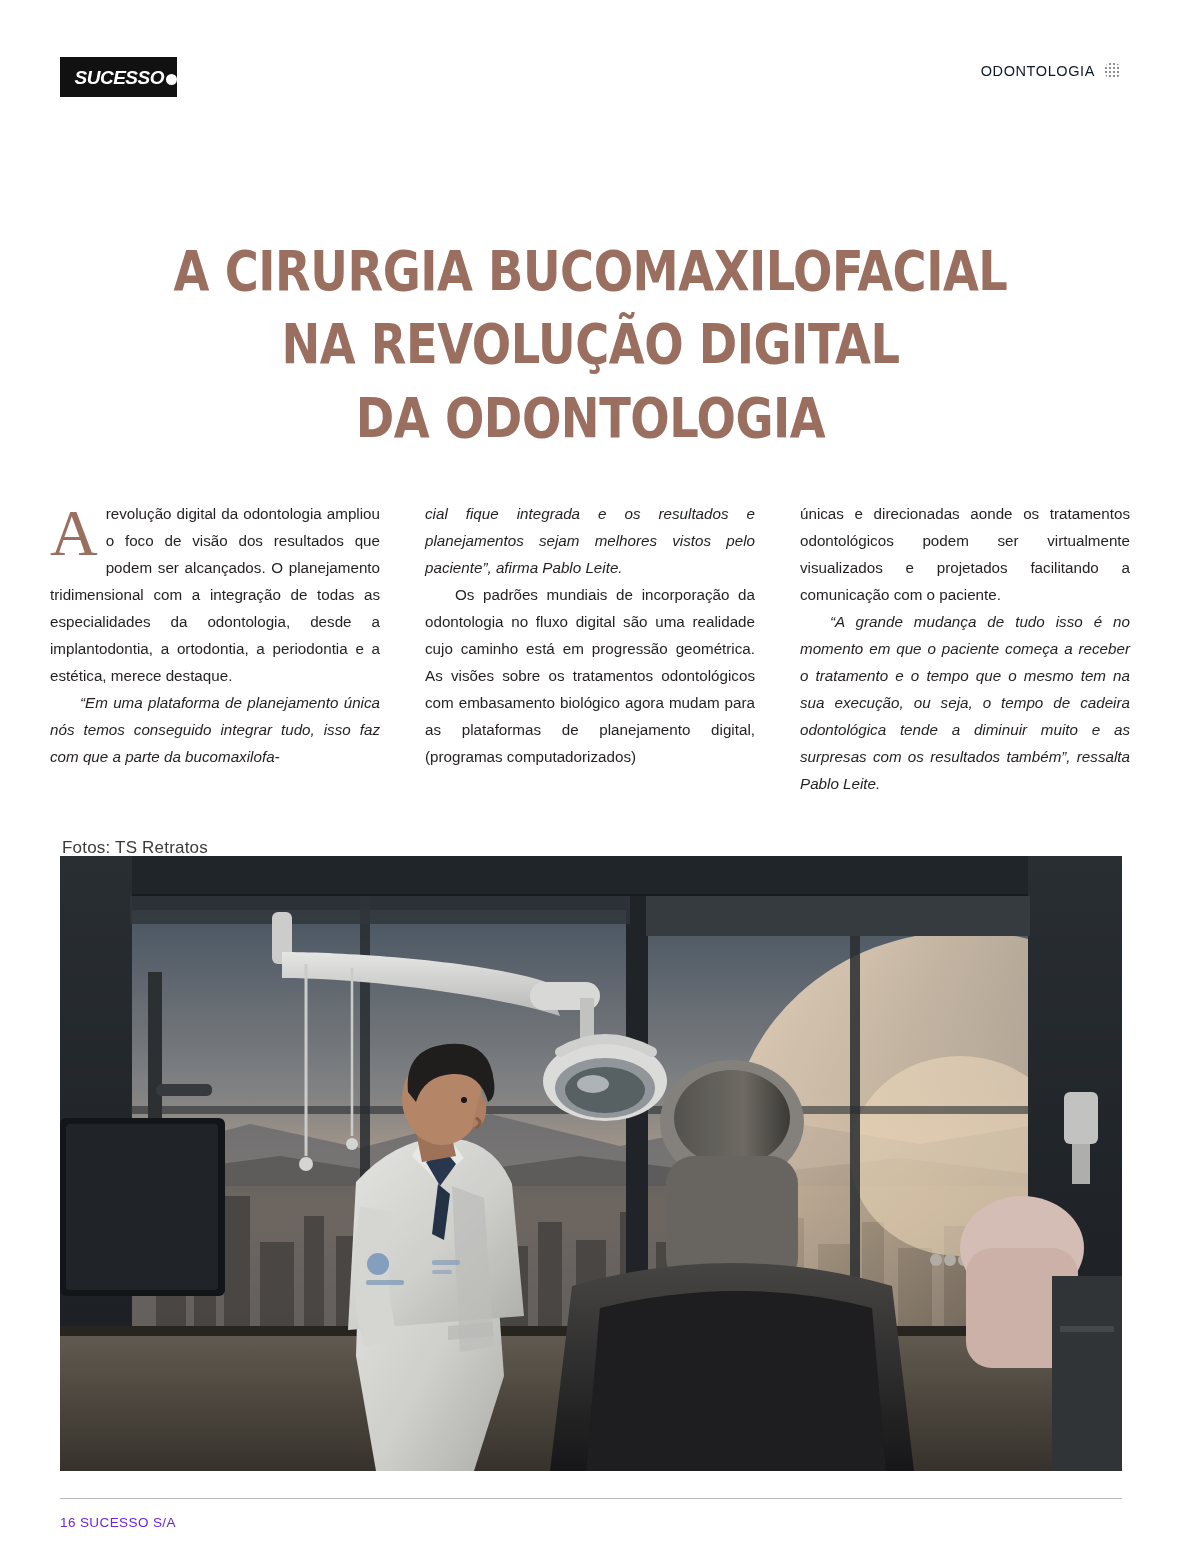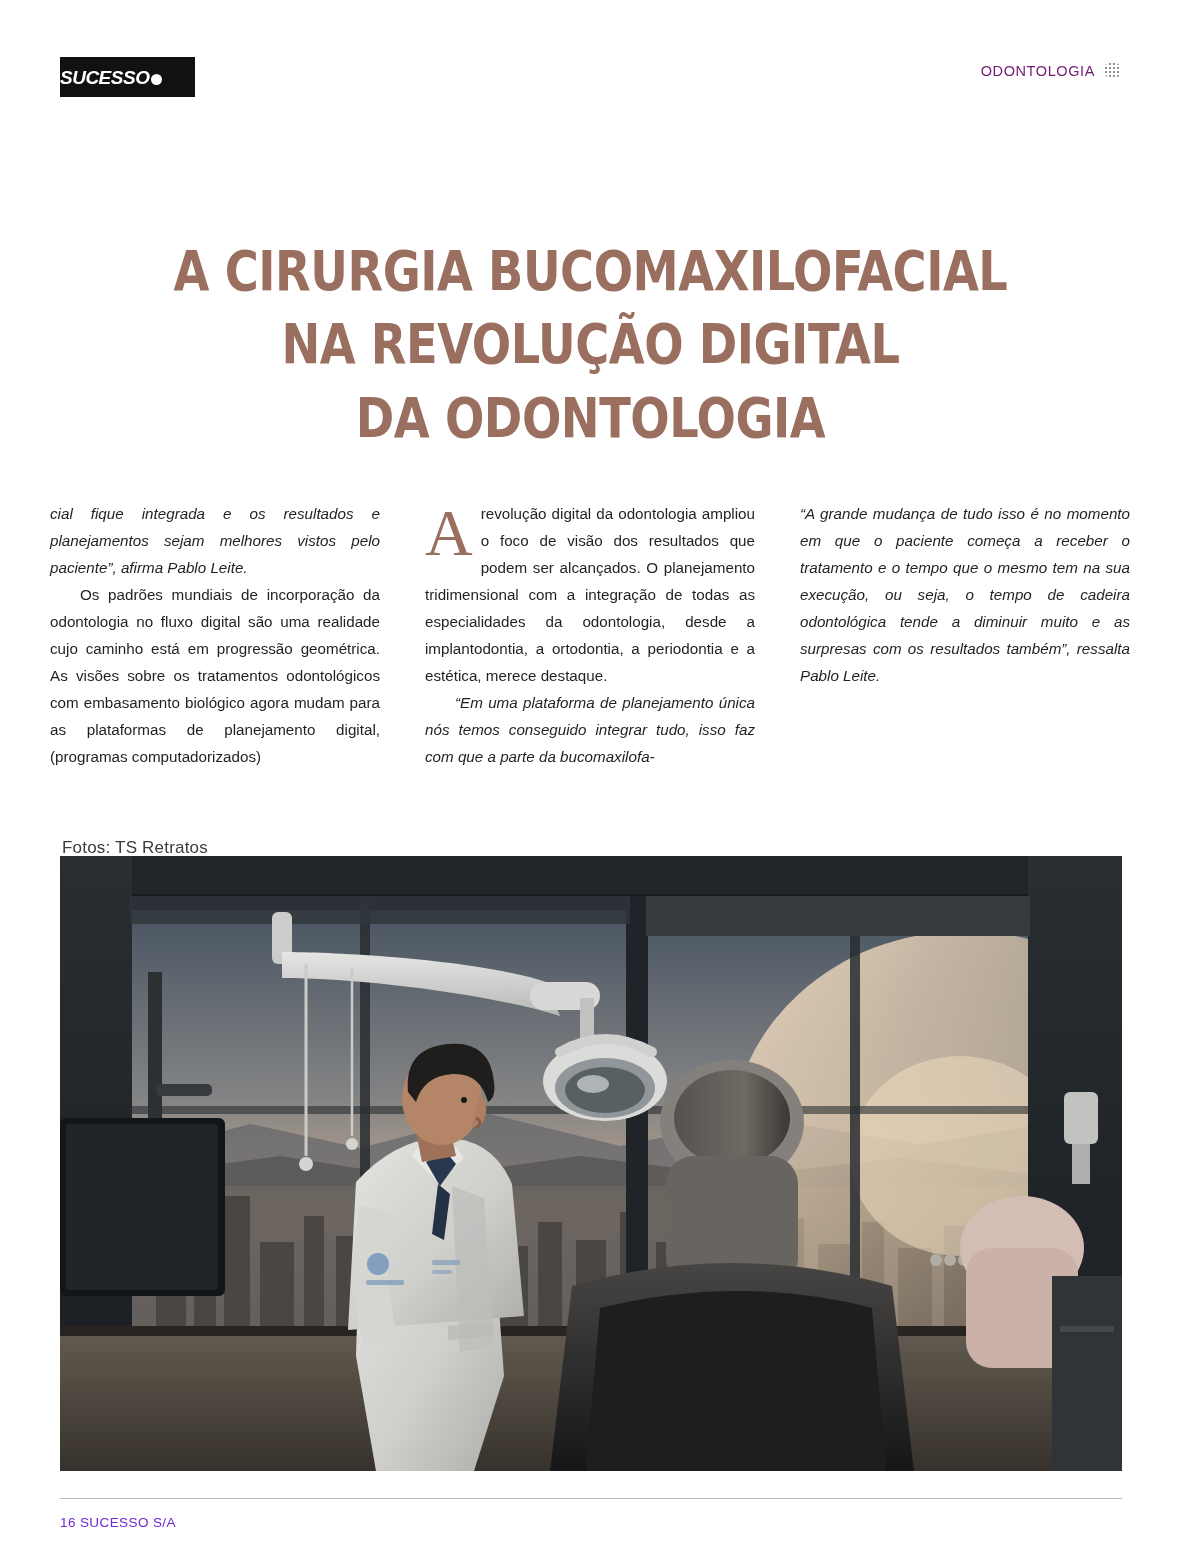--- a/index.html
+++ b/index.html
@@ -16,26 +16,26 @@
     overflow: hidden;
     font-family: "Liberation Sans", sans-serif;
     color: #231f20;
   }
 
   
   .masthead {
     position: absolute;
     left: 60px;
     top: 57px;
-    width: 135px;
+    width: 117px;
     height: 40px;
     background: #111111;
     display: flex;
     align-items: center;
-    justify-content: flex-start;
+    justify-content: flex-end;
   }
   .masthead-text {
     color: #ffffff;
     font-weight: bold;
     font-style: italic;
     font-size: 19px;
     letter-spacing: -0.5px;
     line-height: 1;
     white-space: nowrap;
   }
@@ -53,21 +53,21 @@
     position: absolute;
     right: 60px;
     top: 62px;
     display: flex;
     align-items: center;
     gap: 9px;
   }
   .section-tag-label {
     font-size: 14.5px;
     letter-spacing: 0.6px;
-    color: #701a75;
+    color: #0f172a;
   }
   .section-tag-mark {
     width: 17px;
     height: 17px;
     border-radius: 50%;
     background:
       radial-gradient(#8a8a8a 1px, transparent 1.2px) 0 0/4px 4px;
     opacity: 0.95;
   }
 
@@ -186,28 +186,29 @@
   </div>
 
   <h1 class="headline">
     <span class="l">A CIRURGIA BUCOMAXILOFACIAL</span>
     <span class="l">NA REVOLUÇÃO DIGITAL</span>
     <span class="l">DA ODONTOLOGIA</span>
   </h1>
 
   <div class="columns">
     <div class="col">
+      <p class="dropcap">A revolução digital da odontologia ampliou o foco de visão dos resultados que podem ser alcançados. O planejamento tridimensional com a integração de todas as especialidades da odontologia, desde a implantodontia, a ortodontia, a periodontia e a estética, merece destaque.</p>
+      <p class="italic">“Em uma plataforma de planejamento única nós temos conseguido integrar tudo, isso faz com que a parte da bucomaxilofa-</p>
+    </div>
+    <div class="col">
       <p class="italic">cial fique integrada e os resultados e planejamentos sejam melhores vistos pelo paciente”, afirma Pablo Leite.</p>
       <p>Os padrões mundiais de incorporação da odontologia no fluxo digital são uma realidade cujo caminho está em progressão geométrica. As visões sobre os tratamentos odontológicos com embasamento biológico agora mudam para as plataformas de planejamento digital, (programas computadorizados)</p>
     </div>
     <div class="col">
-      <p class="dropcap">A revolução digital da odontologia ampliou o foco de visão dos resultados que podem ser alcançados. O planejamento tridimensional com a integração de todas as especialidades da odontologia, desde a implantodontia, a ortodontia, a periodontia e a estética, merece destaque.</p>
-      <p class="italic">“Em uma plataforma de planejamento única nós temos conseguido integrar tudo, isso faz com que a parte da bucomaxilofa-</p>
-    </div>
-    <div class="col">
+      <p>únicas e direcionadas aonde os tratamentos odontológicos podem ser virtualmente visualizados e projetados facilitando a comunicação com o paciente.</p>
       <p class="italic">“A grande mudança de tudo isso é no momento em que o paciente começa a receber o tratamento e o tempo que o mesmo tem na sua execução, ou seja, o tempo de cadeira odontológica tende a diminuir muito e as surpresas com os resultados também”, ressalta Pablo Leite.</p>
     </div>
   </div>
 
   <div class="photo-credit">Fotos: TS Retratos</div>
 
   <div class="photo">
     <svg viewBox="0 0 1062 615" preserveAspectRatio="none">
       <defs>
         <linearGradient id="sky" x1="0" y1="0" x2="0" y2="1">

